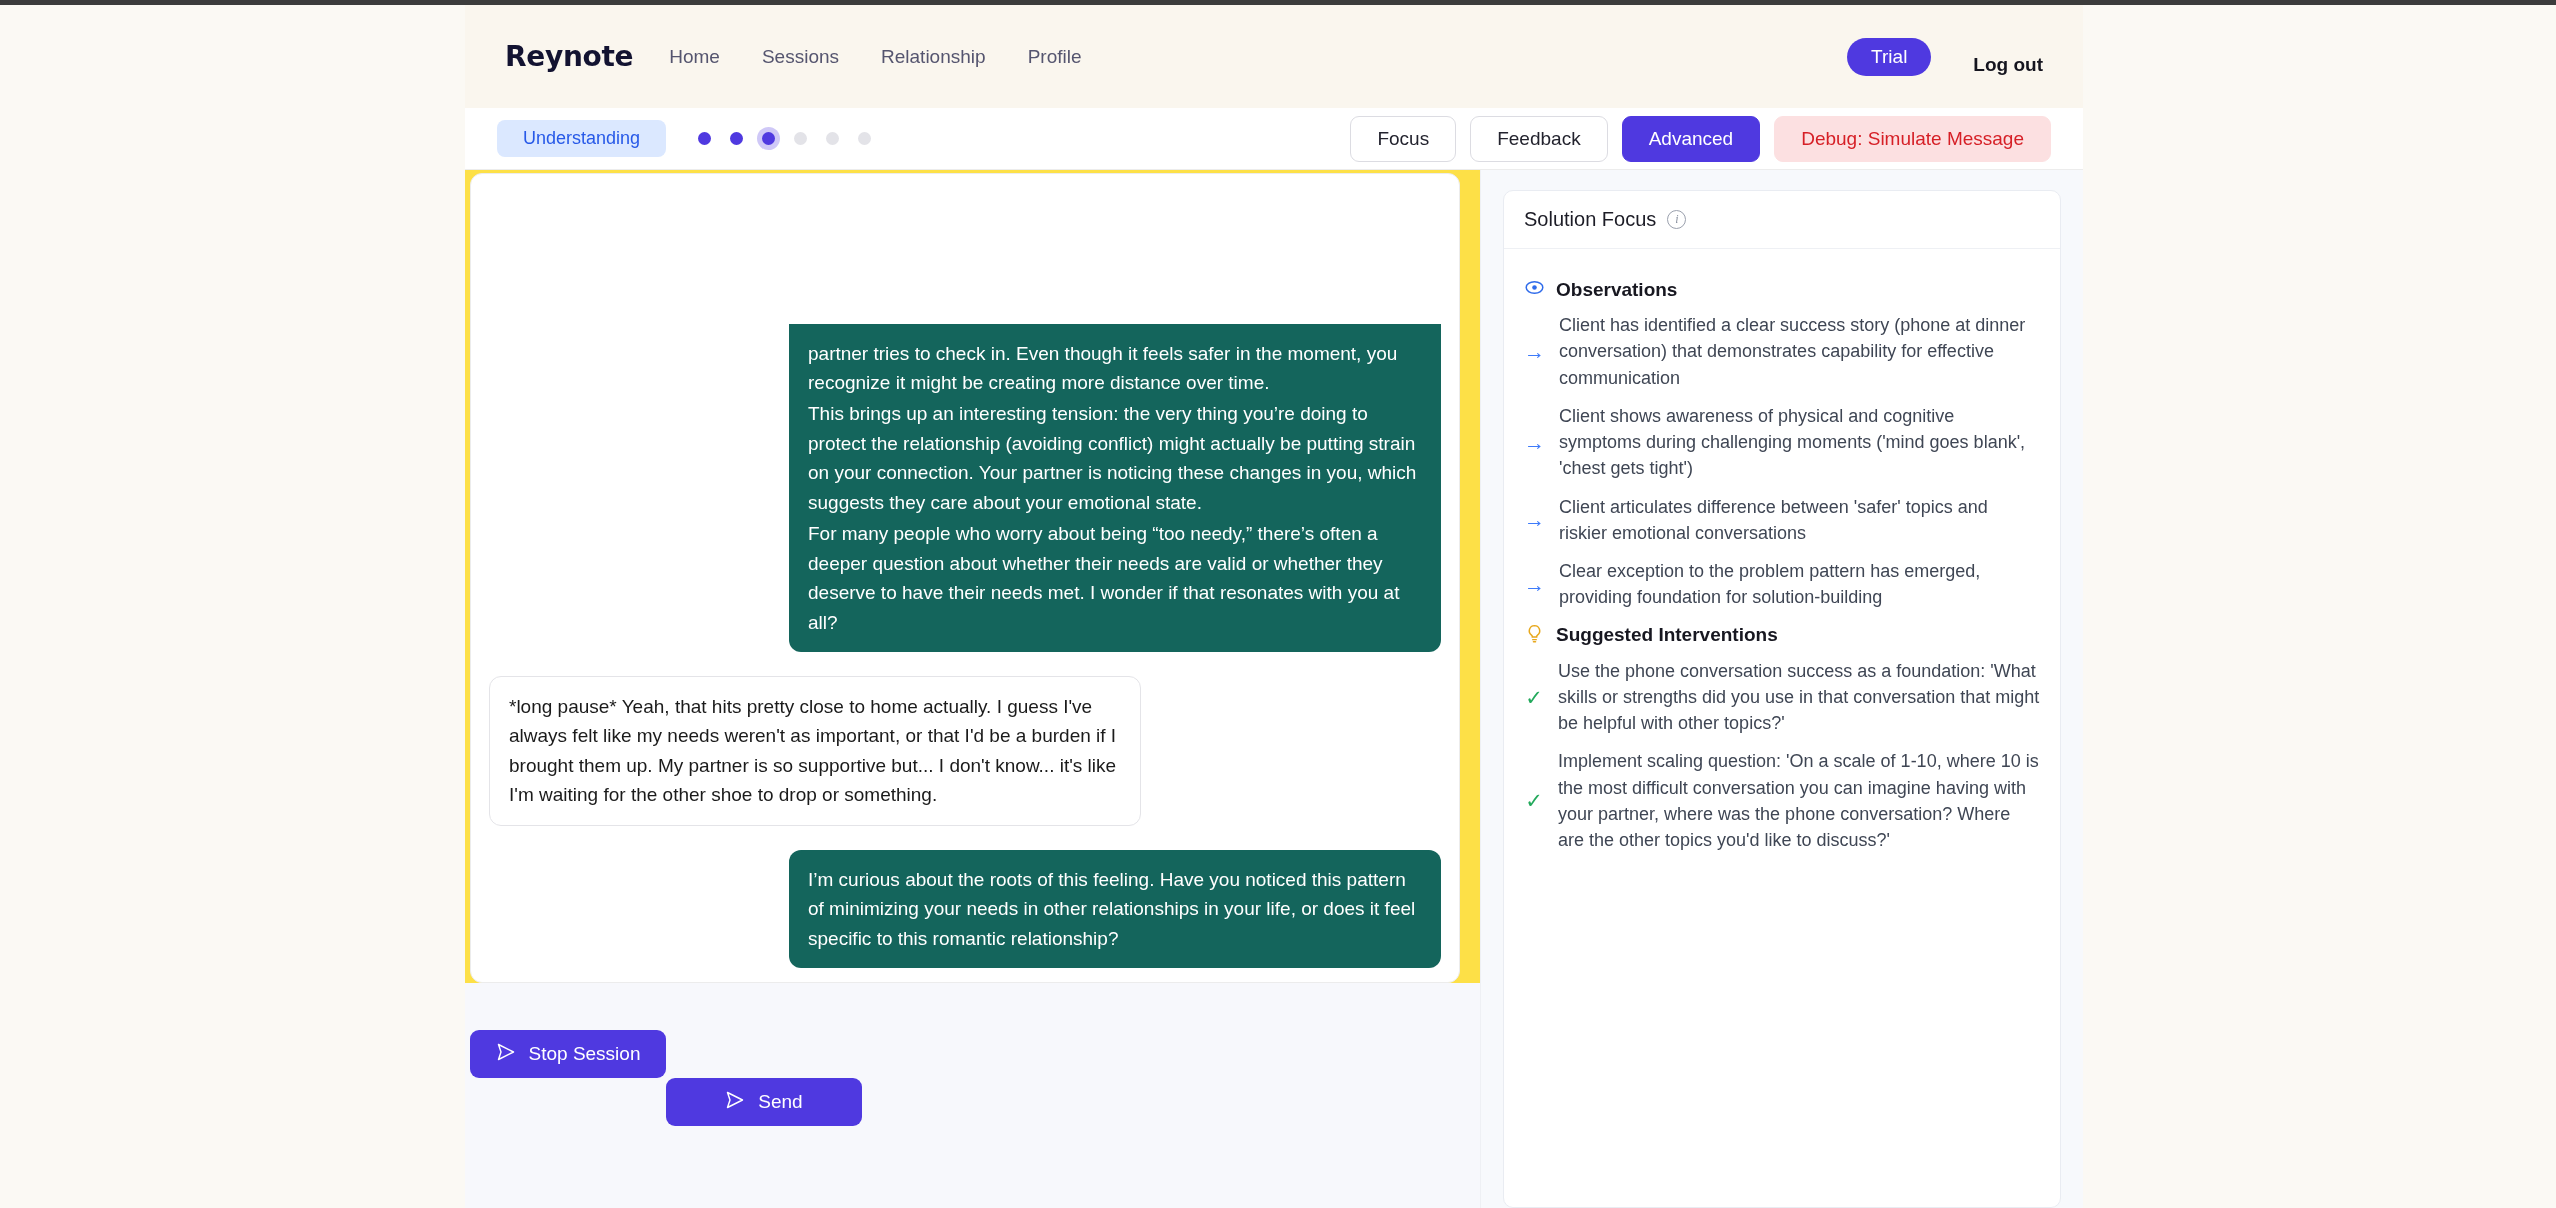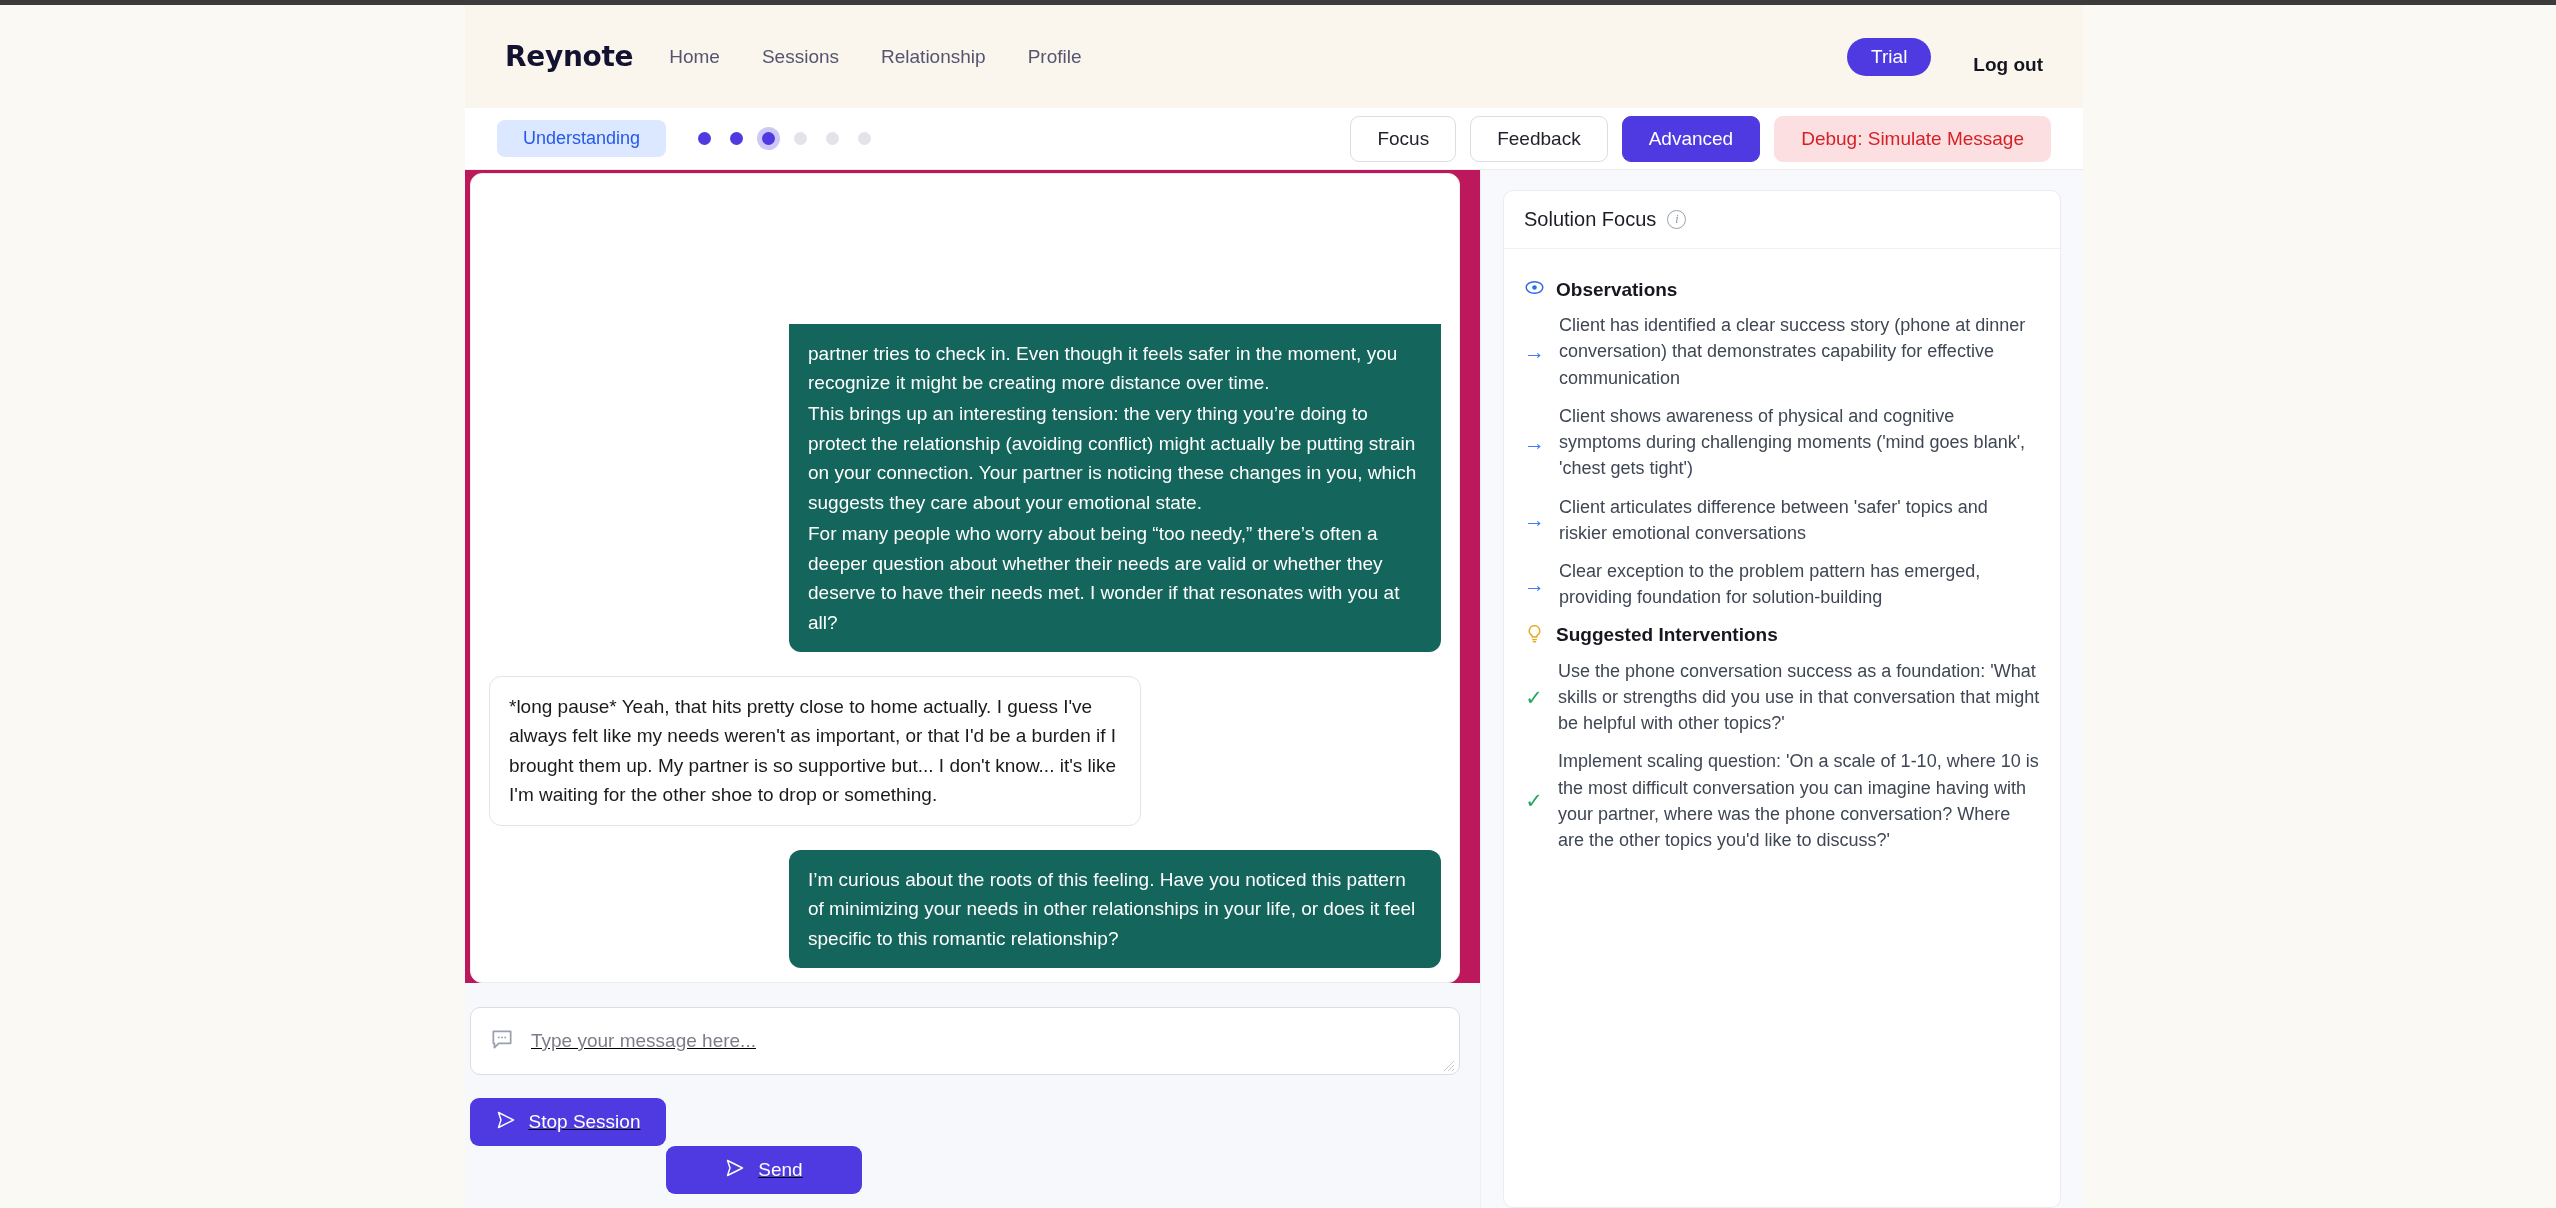--- a/index.html
+++ b/index.html
@@ -81,22 +81,21 @@
   .btn-primary { background: #4F39E0; border: 1px solid #4F39E0; color: #fff; }
   .btn-danger  { background: #FCE0E1; border: 1px solid #FCE0E1; color: #D61F26; }
 
   
   .body {
     display: flex;
     height: calc(1203px - 103px - 62px);
   }
   .left-col {
     width: 1015px; display: flex; flex-direction: column;
-    background: #be185d;
-    text-decoration: underline;
+    background: #fde047;
   }
   .chat-card {
     margin: 3px 20px 0 5px;
     background: #fff;
     border: 1px solid #ececec;
     border-radius: 12px;
     flex: 0 0 810px;
     overflow: hidden;
     position: relative;
     padding: 0 18px;
@@ -270,38 +269,20 @@
           <div class="row assistant">
             <div class="bubble assistant">
               <p>I’m curious about the roots of this feeling. Have you noticed this pattern of minimizing your needs in other relationships in your life, or does it feel specific to this romantic relationship?</p>
             </div>
           </div>
 
         </div>
       </div>
 
       <div class="composer">
-        <div class="textarea-wrap">
-          <span>
-            <svg width="26" height="26" viewBox="0 0 24 24" fill="none" stroke="#9aa0ad" stroke-width="1.6">
-              <path d="M4 5h16v11H9l-4 4v-4H4z" stroke-linejoin="round"></path>
-              <circle cx="9" cy="10.5" r=".9" fill="#9aa0ad" stroke="none"></circle>
-              <circle cx="12" cy="10.5" r=".9" fill="#9aa0ad" stroke="none"></circle>
-              <circle cx="15" cy="10.5" r=".9" fill="#9aa0ad" stroke="none"></circle>
-            </svg>
-          </span>
-          <span class="ta-placeholder">Type your message here...</span>
-          <span class="resize-grip">
-            <svg width="13" height="13" viewBox="0 0 13 13" stroke="#8b8b96" stroke-width="1">
-              <line x1="12" y1="2" x2="2" y2="12"></line>
-              <line x1="12" y1="6" x2="6" y2="12"></line>
-              <line x1="12" y1="10" x2="10" y2="12"></line>
-            </svg>
-          </span>
-        </div>
 
         <div class="composer-buttons">
           <button class="action-btn" id="stop-session-button">
             <span>
               <svg width="20" height="20" viewBox="0 0 24 24" fill="none" stroke="#fff" stroke-width="1.7" stroke-linejoin="round">
                 <path d="M3 3 L21 12 L3 21 L6 12 Z"></path>
               </svg>
             </span>
             <span>Stop Session</span>
           </button>

